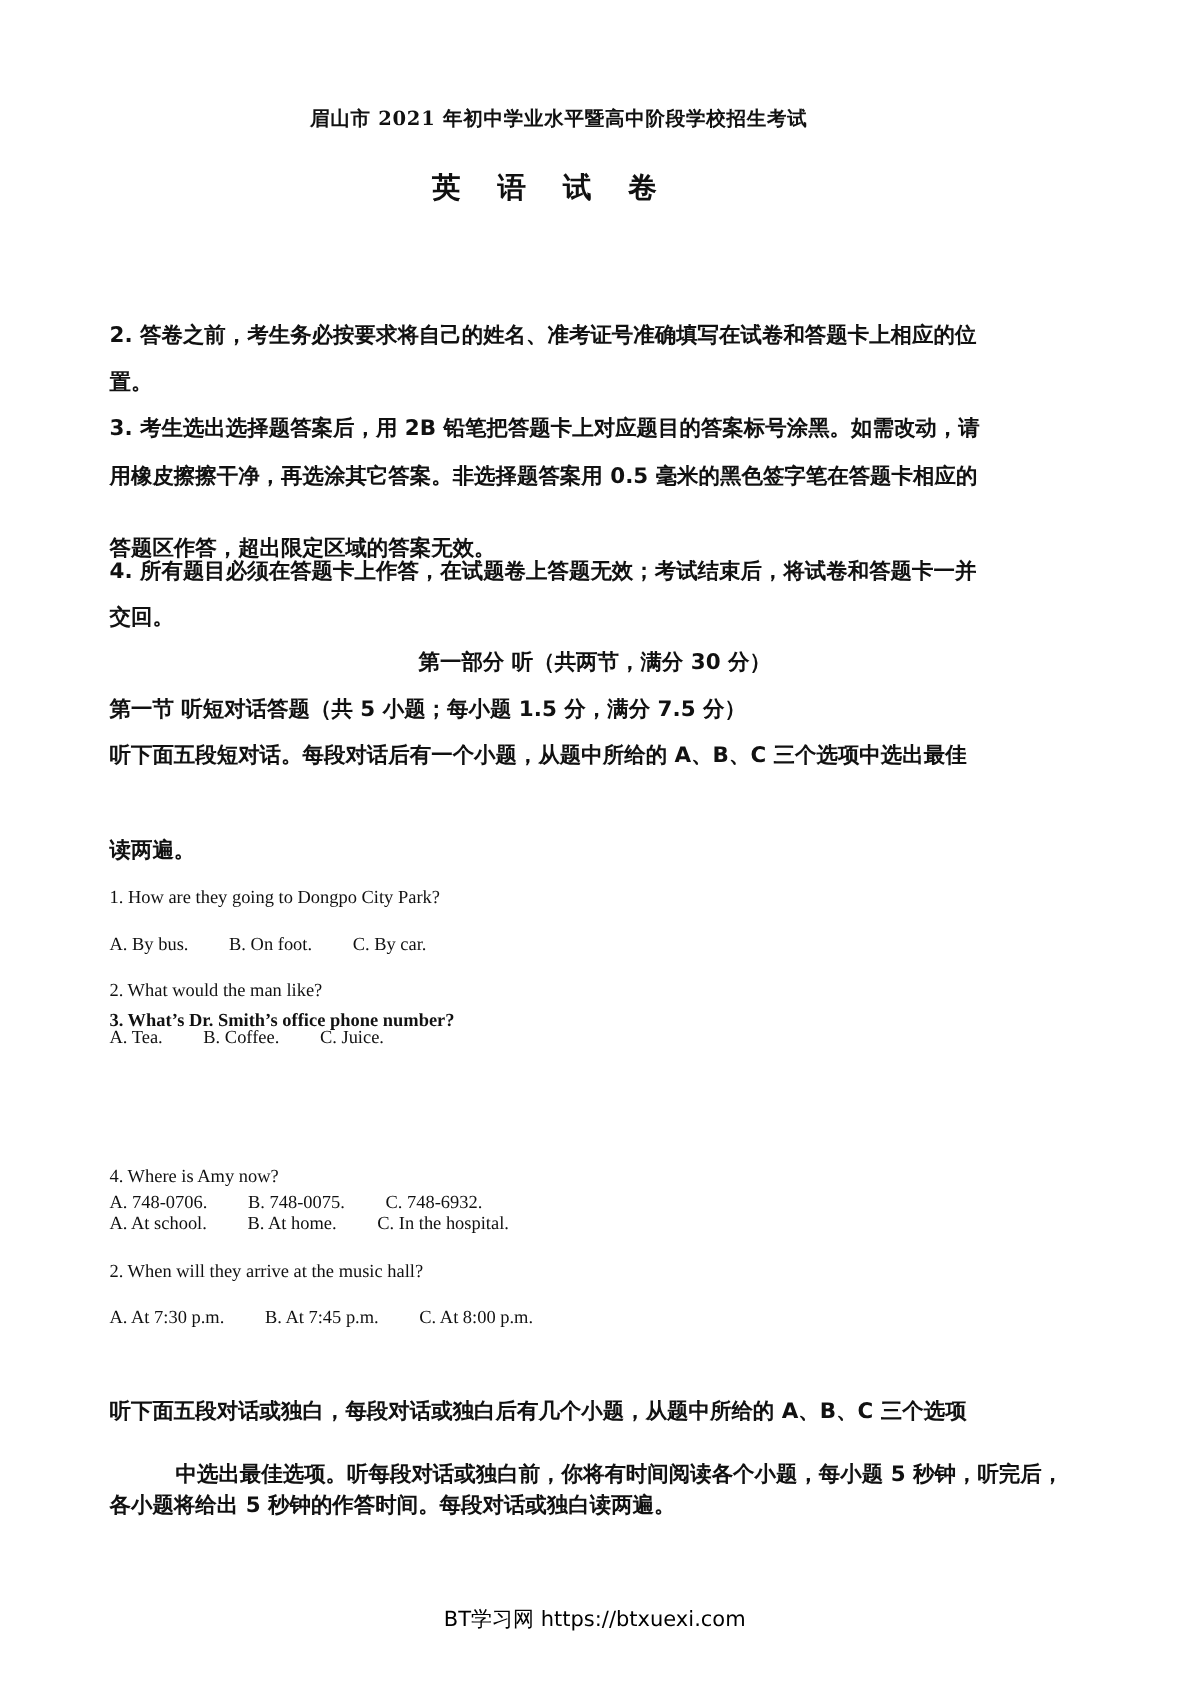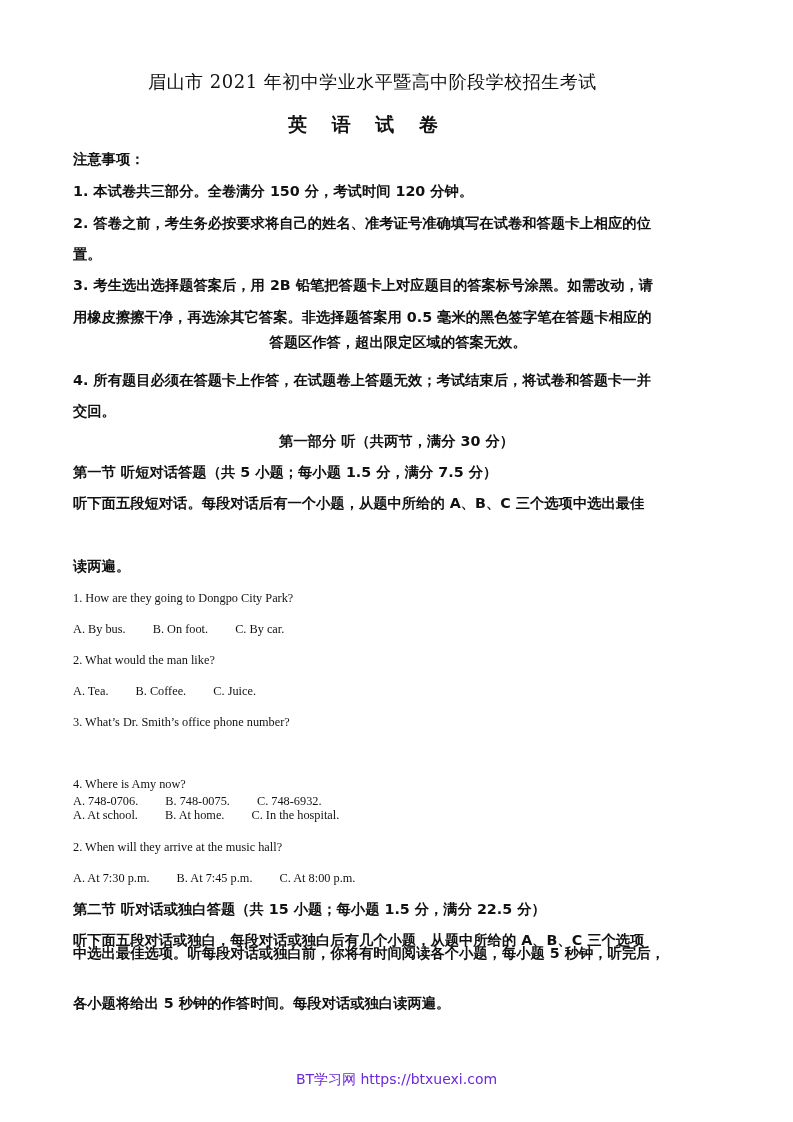--- a/index.html
+++ b/index.html
@@ -3,56 +3,54 @@
   <meta charset="utf-8">
   <style>
     html, body { margin: 0; padding: 0; background: #ffffff; }
     body {
       width: 793px; height: 1122px; position: relative; overflow: hidden;
       font-family: "DejaVu Serif", "Liberation Serif", serif; color: #111;
     }
     .page { position: absolute; left: 0; top: 0; width: 793px; height: 1122px; }
     .title {
       position: absolute; left: 0; width: 745px; text-align: center;
-      font-weight: normal; font-size: 18px; top: 70px; letter-spacing: 0.5px;
+      font-weight: bold; font-size: 13px; top: 70px; letter-spacing: 0.5px;
     }
     .subtitle {
       position: absolute; left: 0; width: 735px; text-align: center;
       font-weight: bold; font-size: 19px; top: 112px; letter-spacing: 9px;
     }
     .cn {
       position: absolute; left: 73px; width: 650px;
       font-weight: bold; font-size: 14.3px; white-space: nowrap;
       font-family: "DejaVu Sans", "Liberation Sans", sans-serif;
     }
     .center { left: 0; width: 793px; text-align: center; }
     .en {
       position: absolute; left: 73px; font-size: 12.3px;
       font-family: "Liberation Serif", "DejaVu Serif", serif; white-space: nowrap;
     }
     .opt { display: inline-block; margin-right: 24px; }
     .footer {
       position: absolute; left: 0; width: 793px; top: 1071px; text-align: center;
-      font-size: 14px; color: #6d28d9; font-family: "DejaVu Sans", "Liberation Sans", sans-serif;
+      font-size: 14px; color: #000000; font-family: "DejaVu Sans", "Liberation Sans", sans-serif;
     }
   </style>
 </head>
 <body>
 
 <div class="page">
   <div class="title">眉山市 2021 年初中学业水平暨高中阶段学校招生考试</div>
   <div class="subtitle">英 语 试 卷</div>
 
-  <div class="cn" style="top:150px;">注意事项：</div>
-  <div class="cn" style="top:182px;">1. 本试卷共三部分。全卷满分 150 分，考试时间 120 分钟。</div>
   <div class="cn" style="top:214px;">2. 答卷之前，考生务必按要求将自己的姓名、准考证号准确填写在试卷和答题卡上相应的位</div>
   <div class="cn" style="top:245px;">置。</div>
   <div class="cn" style="top:276px;">3. 考生选出选择题答案后，用 2B 铅笔把答题卡上对应题目的答案标号涂黑。如需改动，请</div>
   <div class="cn" style="top:308px;">用橡皮擦擦干净，再选涂其它答案。非选择题答案用 0.5 毫米的黑色签字笔在答题卡相应的</div>
-  <div class="cn" style="top:333px;text-align:center;">答题区作答，超出限定区域的答案无效。</div>
+  <div class="cn" style="top:356px;">答题区作答，超出限定区域的答案无效。</div>
   <div class="cn" style="top:371px;">4. 所有题目必须在答题卡上作答，在试题卷上答题无效；考试结束后，将试卷和答题卡一并</div>
   <div class="cn" style="top:402px;">交回。</div>
 
   <div class="cn center" style="top:432px;">第一部分 听（共两节，满分 30 分）</div>
   <div class="cn" style="top:463px;">第一节 听短对话答题（共 5 小题；每小题 1.5 分，满分 7.5 分）</div>
   <div class="cn" style="top:494px;">听下面五段短对话。每段对话后有一个小题，从题中所给的 A、B、C 三个选项中选出最佳</div>
   <div class="cn" style="top:557px;">读两遍。</div>
 
   <div class="en" style="top:591px;">1. How are they going to Dongpo City Park?</div>
   <div class="en" style="top:622px;">
@@ -61,40 +59,39 @@
     <span class="opt">C. By car.</span>
   </div>
 
   <div class="en" style="top:653px;">2. What would the man like?</div>
   <div class="en" style="top:684px;font-family:Liberation Serif, serif;">
     <span class="opt">A. Tea.</span>
     <span class="opt">B. Coffee.</span>
     <span class="opt">C. Juice.</span>
   </div>
 
-  <div class="en" style="top:715px;">3. What’s Dr. Smith’s office phone number?</div>
+  <div class="en" style="top:673px;font-weight:bold;">3. What’s Dr. Smith’s office phone number?</div>
   <div class="en" style="top:746px;margin-top:48px;">
     <span class="opt">A. 748-0706.</span>
     <span class="opt">B. 748-0075.</span>
     <span class="opt">C. 748-6932.</span>
   </div>
 
   <div class="en" style="top:777px;">4. Where is Amy now?</div>
   <div class="en" style="top:808px;">
     <span class="opt">A. At school.</span>
     <span class="opt">B. At home.</span>
     <span class="opt">C. In the hospital.</span>
   </div>
 
   <div class="en" style="top:840px;">2. When will they arrive at the music hall?</div>
   <div class="en" style="top:871px;">
     <span class="opt">A. At 7:30 p.m.</span>
     <span class="opt">B. At 7:45 p.m.</span>
     <span class="opt">C. At 8:00 p.m.</span>
   </div>
 
-  <div class="cn" style="top:900px;">第二节 听对话或独白答题（共 15 小题；每小题 1.5 分，满分 22.5 分）</div>
   <div class="cn" style="top:931px;">听下面五段对话或独白，每段对话或独白后有几个小题，从题中所给的 A、B、C 三个选项</div>
-  <div class="cn" style="top:944px;">中选出最佳选项。听每段对话或独白前，你将有时间阅读各个小题，每小题 5 秒钟，听完后，</div>
+  <div class="cn" style="top:973px;margin-left:44px;">中选出最佳选项。听每段对话或独白前，你将有时间阅读各个小题，每小题 5 秒钟，听完后，</div>
   <div class="cn" style="top:994px;">各小题将给出 5 秒钟的作答时间。每段对话或独白读两遍。</div>
 
   <div class="footer">BT学习网 https://btxuexi.com</div>
 </div>
 
 </body></html>

